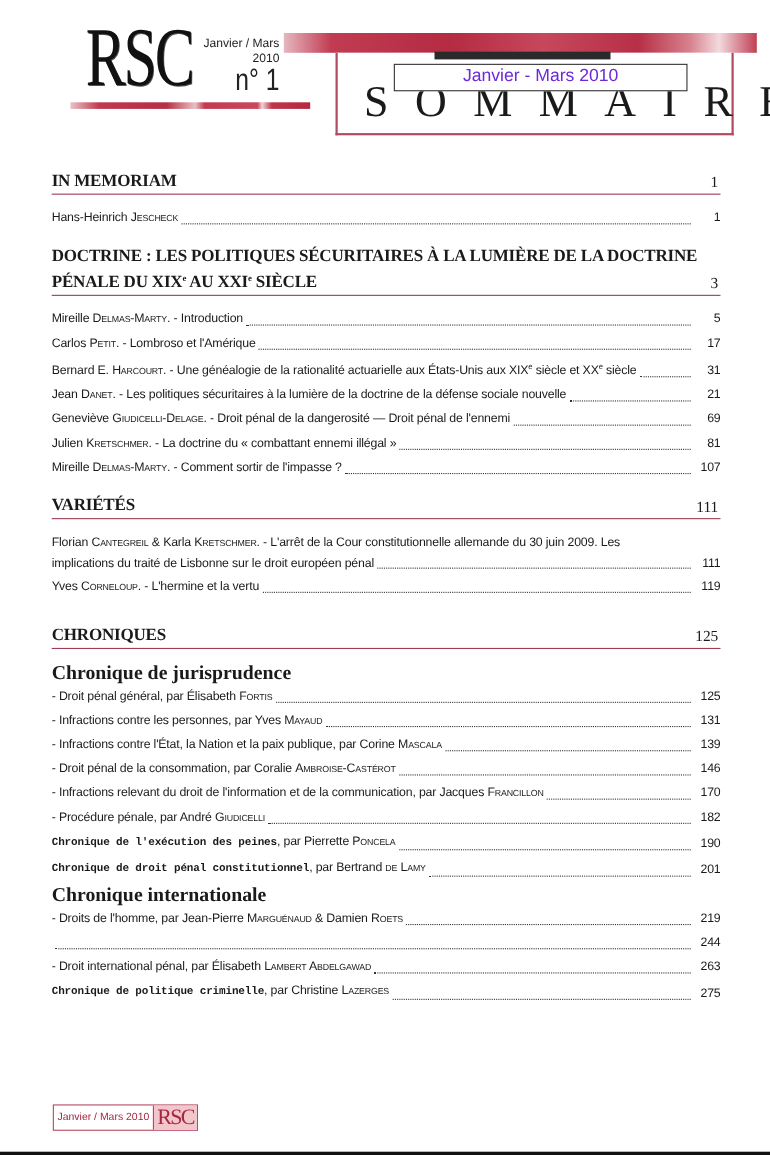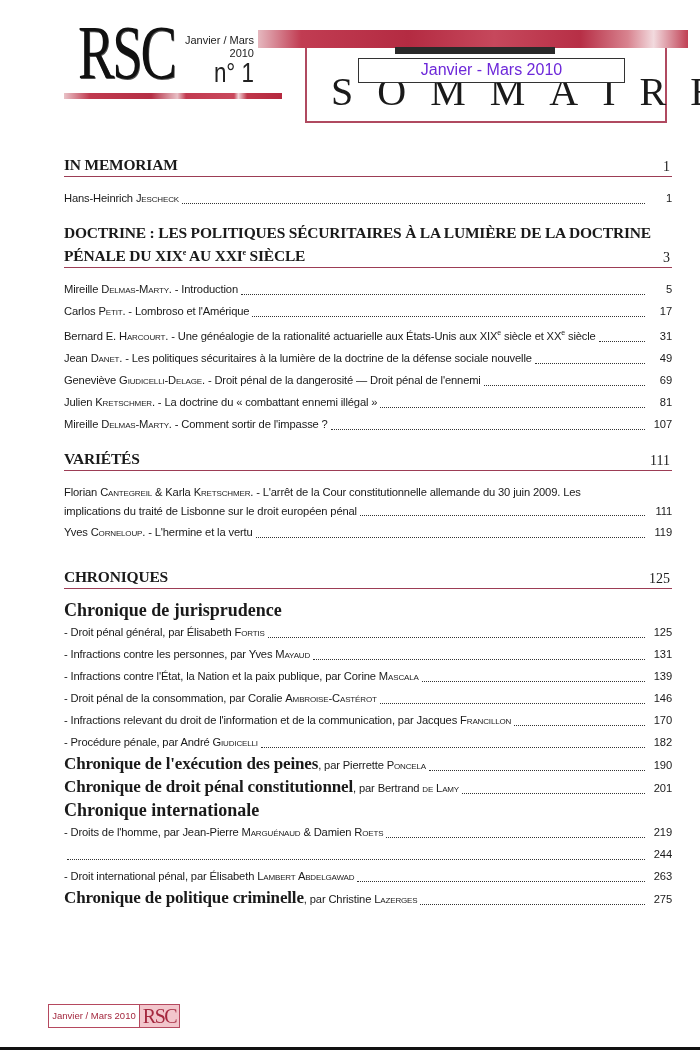--- a/index.html
+++ b/index.html
@@ -45,21 +45,21 @@
     }
     .date-tab {
       position: absolute; left: 358px; top: 25px; width: 267px; height: 25px;
       border: 1.5px solid #333; background: #fff; text-align: center;
       font-size: 16px; line-height: 22px; color: #6d28d9;
       font-family: "Liberation Sans", sans-serif;
       margin-top: 33px;
     }
 
     
-    .toc { position: absolute; left: 64px; top: 155px; width: 608px; }
+    .toc { position: absolute; left: 47px; top: 155px; width: 608px; }
     .section { margin-bottom: 10px; }
     .section-head {
       display: flex; justify-content: space-between; align-items: flex-end;
       border-bottom: 1.5px solid #9c3d55; padding-bottom: 1px; margin-bottom: 10px;
     }
     .section-title {
       font-family: "Liberation Serif", serif; font-weight: bold; font-size: 15.5px;
       line-height: 20px; color: #1a1a1a; letter-spacing: -0.2px;
     }
     .section-title sup { font-size: 8px; vertical-align: super; }
@@ -72,21 +72,21 @@
     }
     .entry .text { white-space: nowrap; }
     .entry .leader {
       flex: 1; overflow: hidden; white-space: nowrap; margin: 0 3px;
       border-bottom: 1.5px dotted #333; height: 1px; position: relative; top: -5px;
     }
     .entry .pg { min-width: 24px; text-align: right; }
     .entry.multi { display: block; line-height: 19px; padding-top: 2px; }
     .entry.multi .line2 { display: flex; align-items: flex-end; }
     .sc { font-variant: small-caps; }
-    .bold-serif { font-family: Liberation Serif, serif; font-weight: bold; font-size: 17px; }
+    .bold-serif { font-family: Liberation Mono, monospace; font-weight: bold; font-size: 10px; }
     .subsection-title {
       font-family: "Liberation Serif", serif; font-weight: bold; font-size: 18px;
       line-height: 22px; color: #1a1a1a;
     }
     .entry sup { font-size: 7px; }
 
     
     .footer-box {
       position: absolute; left: 48px; top: 1004px; height: 24px; display: flex;
       border: 1px solid #b5495f;
@@ -152,21 +152,21 @@
       <span class="pg">17</span>
     </div>
     <div class="entry">
       <span class="text"><span>Bernard E.</span> <span class="sc">Harcourt</span><span>. - Une généalogie de la rationalité actuarielle aux États-Unis aux XIX</span><sup>e</sup><span> siècle et XX</span><sup>e</sup><span> siècle</span></span>
       <span class="leader"></span>
       <span class="pg">31</span>
     </div>
     <div class="entry">
       <span class="text"><span>Jean</span> <span class="sc">Danet</span><span>. - Les politiques sécuritaires à la lumière de la doctrine de la défense sociale nouvelle</span></span>
       <span class="leader"></span>
-      <span class="pg">49</span>
+      <span class="pg">21</span>
     </div>
     <div class="entry">
       <span class="text"><span>Geneviève</span> <span class="sc">Giudicelli-Delage</span><span>. - Droit pénal de la dangerosité — Droit pénal de l'ennemi</span></span>
       <span class="leader"></span>
       <span class="pg">69</span>
     </div>
     <div class="entry">
       <span class="text"><span>Julien</span> <span class="sc">Kretschmer</span><span>. - La doctrine du « combattant ennemi illégal »</span></span>
       <span class="leader"></span>
       <span class="pg">81</span>

